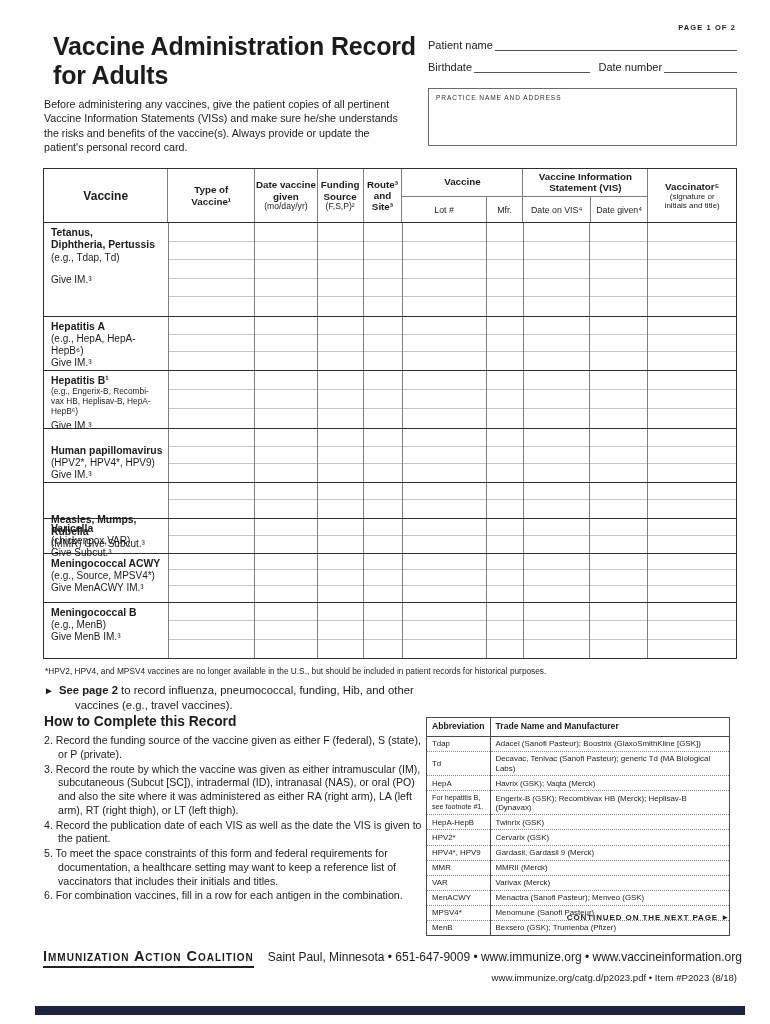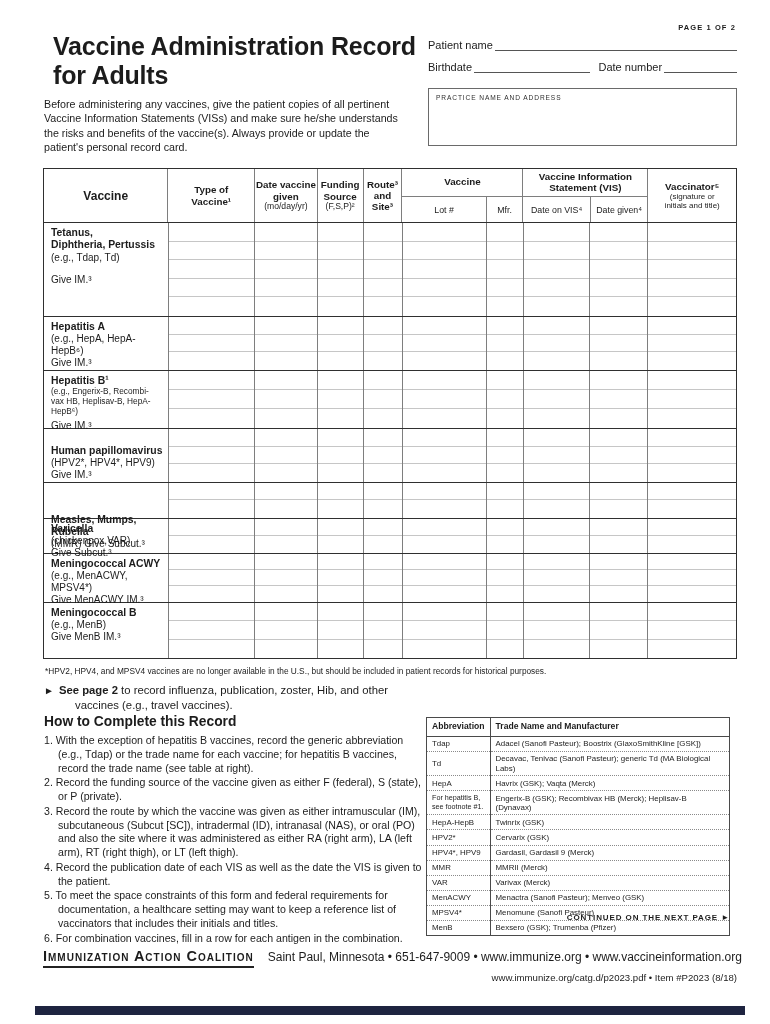--- a/index.html
+++ b/index.html
@@ -464,21 +464,21 @@
             <div class="sub" style="height: 17.5px;"></div>
           </div>
           <div class="dcol" style="width: 89px;">
             <div class="sub" style="height: 17.5px;"></div>
             <div class="sub" style="height: 17.5px;"></div>
           </div>
         </div>
         <div class="group gsep" style="height: 48.9px;">
           <div class="label-cell" style="width: 124px;">
             <div class="lline b">Meningococcal ACWY</div>
-            <div class="lline">(e.g., MenACWY, MPSV4*)</div>
+            <div class="lline">(e.g., Source, MPSV4*)</div>
             <div class="lline">Give MenACWY IM.³</div>
           </div>
           <div class="dcol" style="width: 87px;">
             <div class="sub" style="height: 16.3px;"></div>
             <div class="sub" style="height: 16.3px;"></div>
             <div class="sub" style="height: 16.3px;"></div>
           </div>
           <div class="dcol" style="width: 63px;">
             <div class="sub" style="height: 16.3px;"></div>
             <div class="sub" style="height: 16.3px;"></div>
@@ -571,27 +571,26 @@
             <div class="sub" style="height: 18.7px;"></div>
             <div class="sub" style="height: 18.7px;"></div>
           </div>
         </div>
       </div>
   </div>
 
   <div class="star-note">*HPV2, HPV4, and MPSV4 vaccines are no longer available in the U.S., but should be included in patient records for historical purposes.</div>
 
   <div class="see2">
-    <span class="arr">►</span><span class="b">See page 2</span><span> to record influenza, publication, zoster, Hib, and other vaccines (e.g., travel vaccines).</span>
+    <span class="arr">►</span><span class="b">See page 2</span><span> to record influenza, pneumococcal, funding, Hib, and other vaccines (e.g., travel vaccines).</span>
   </div>
 
   <div class="howto">
     <h2>How to Complete this Record</h2>
     <ol id="howto-list">
-        <li>1. With the exception of hepatitis B vaccines, record the generic abbreviation (e.g., Tdap) or the trade name for each vaccine; for hepatitis B vaccines, record the trade name (see table at right).</li>
         <li>2. Record the funding source of the vaccine given as either F (federal), S (state), or P (private).</li>
         <li>3. Record the route by which the vaccine was given as either intramuscular (IM), subcutaneous (Subcut [SC]), intradermal (ID), intranasal (NAS), or oral (PO) and also the site where it was administered as either RA (right arm), LA (left arm), RT (right thigh), or LT (left thigh).</li>
         <li>4. Record the publication date of each VIS as well as the date the VIS is given to the patient.</li>
         <li>5. To meet the space constraints of this form and federal requirements for documentation, a healthcare setting may want to keep a reference list of vaccinators that includes their initials and titles.</li>
         <li>6. For combination vaccines, fill in a row for each antigen in the combination.</li>
       </ol>
   </div>
 
   <table class="abbr">
     <thead>

